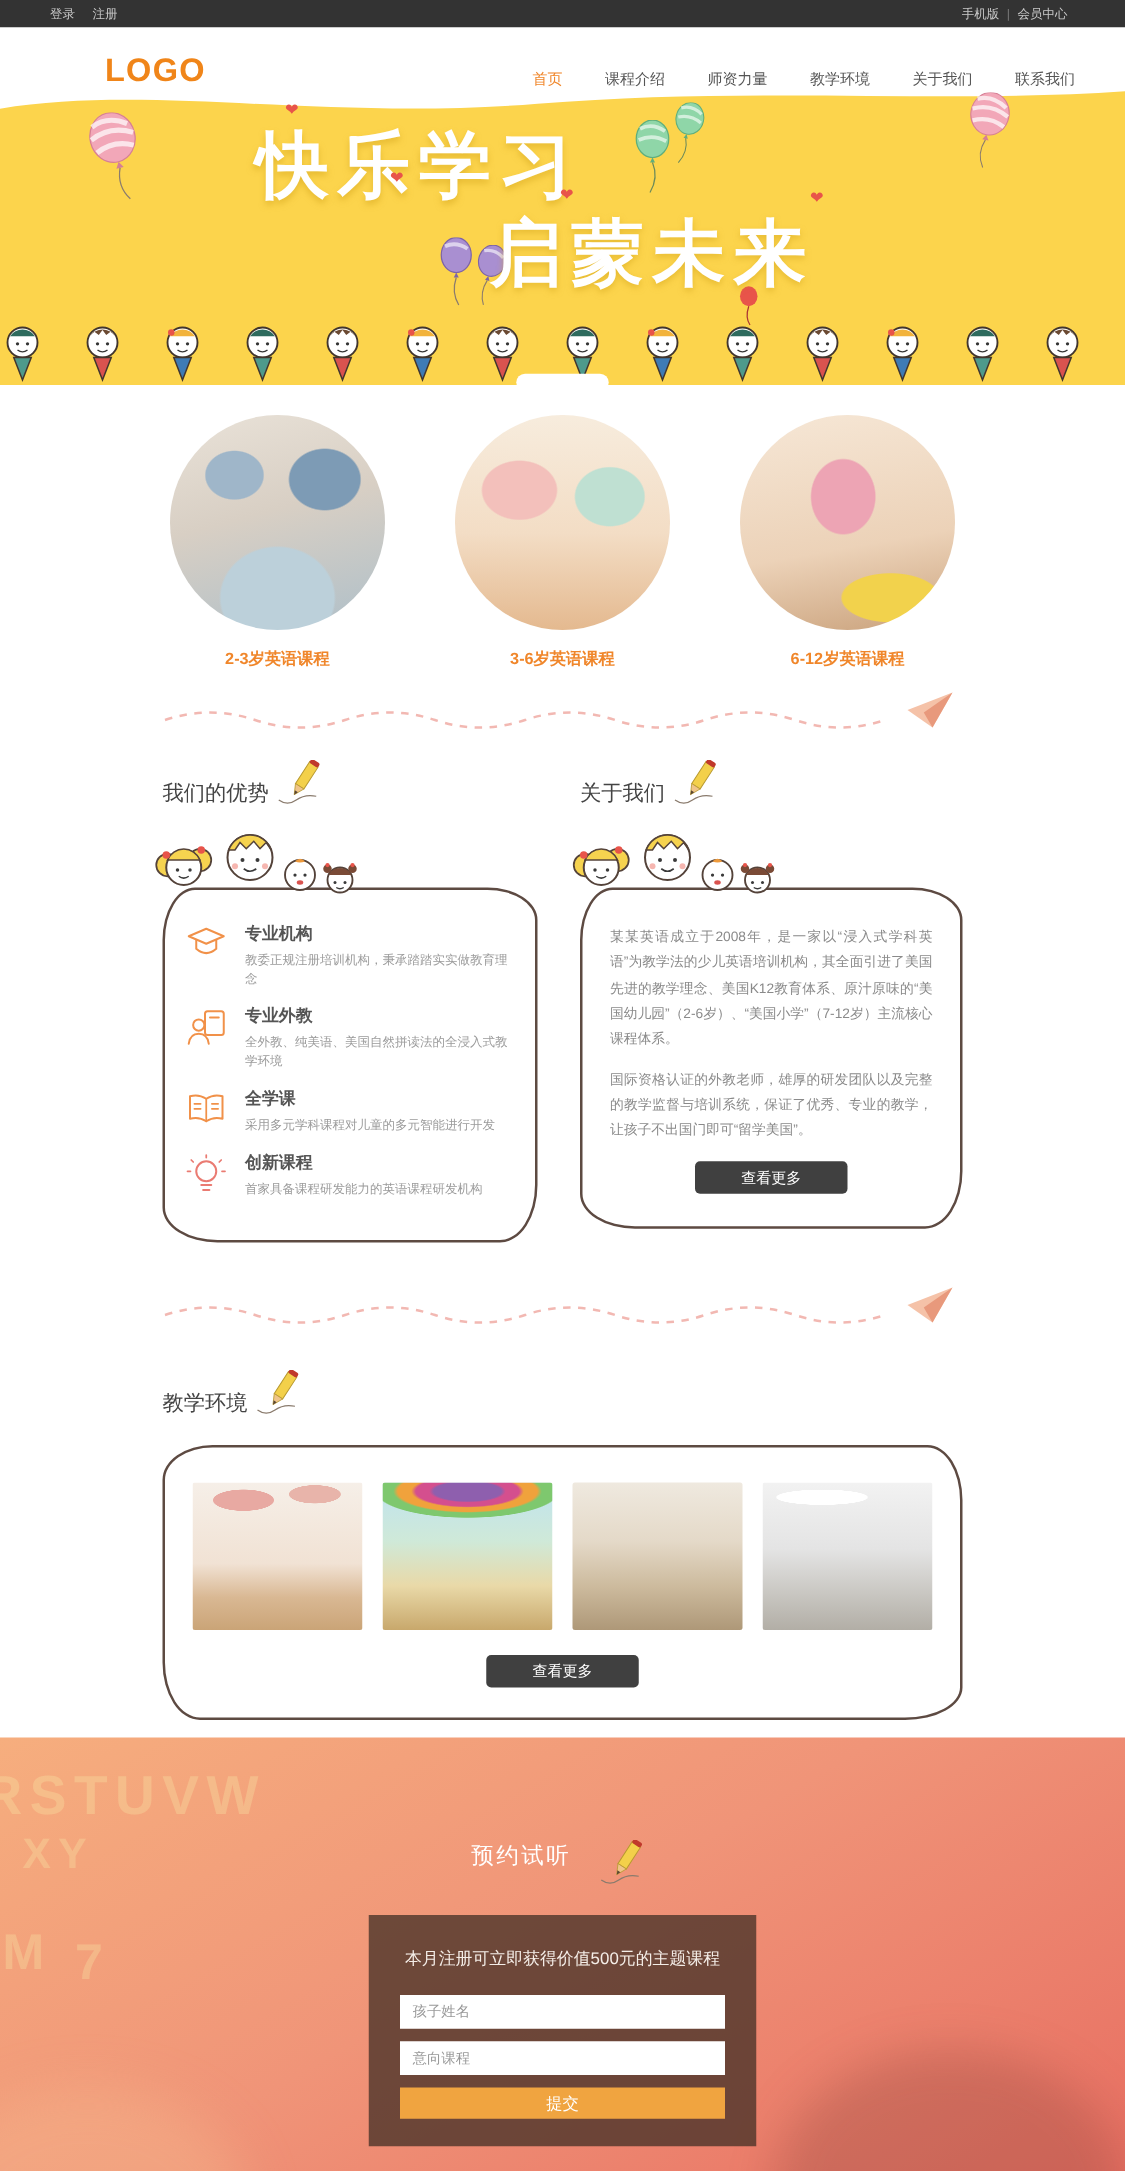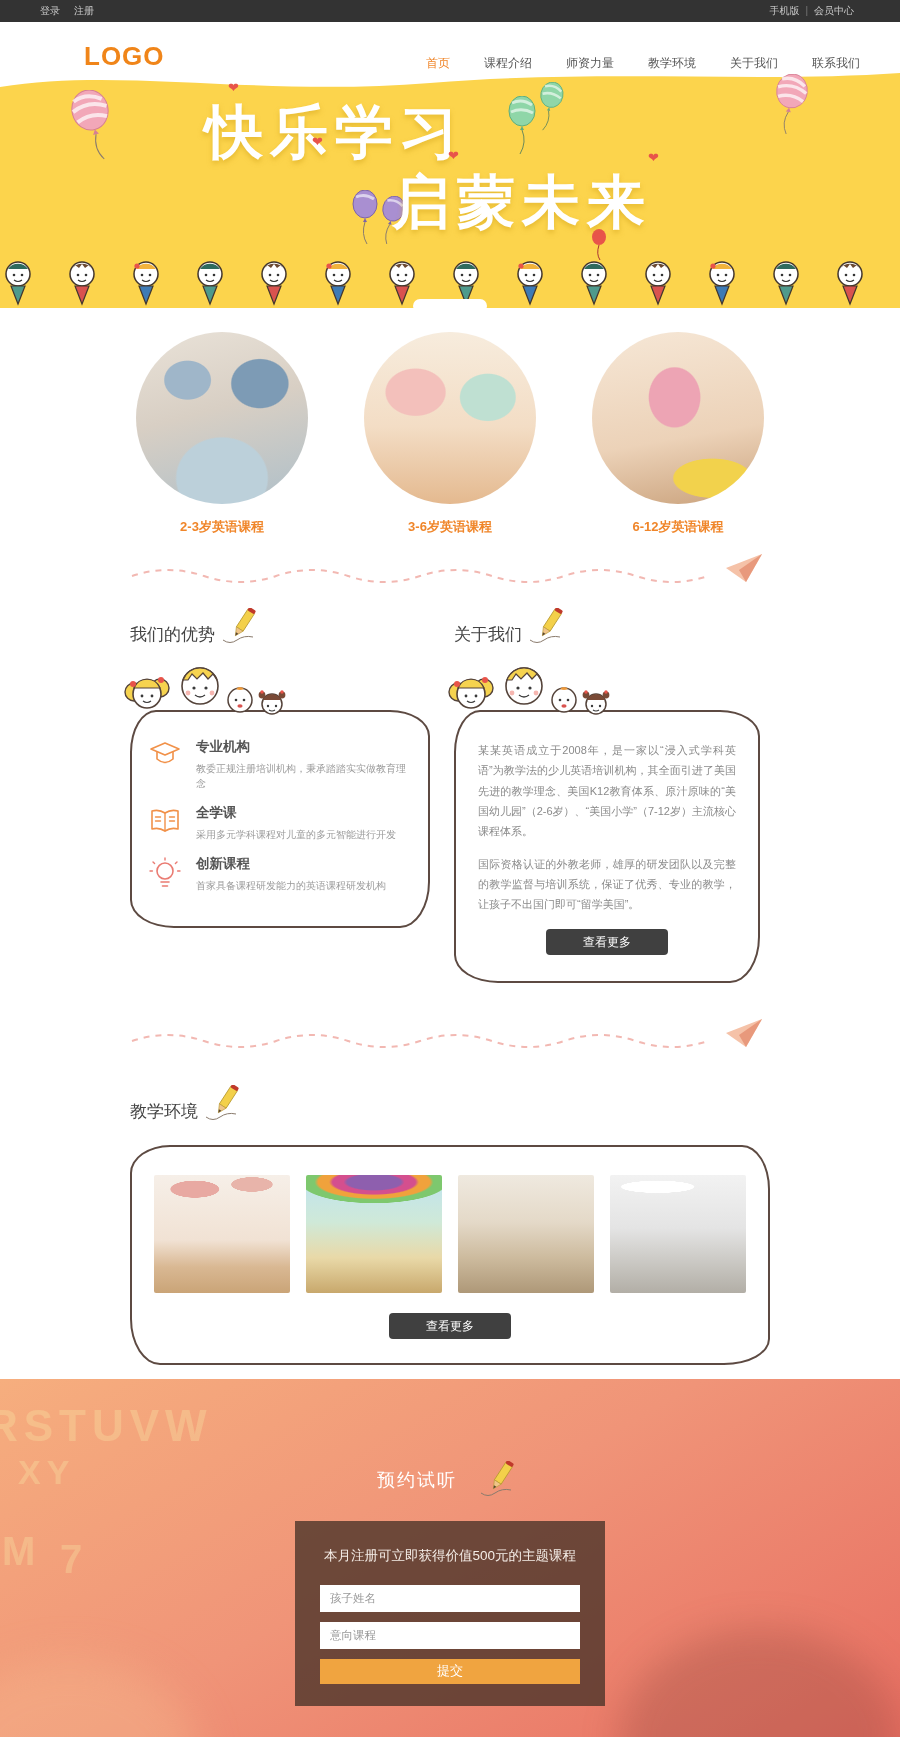--- a/index.html
+++ b/index.html
@@ -51,21 +51,21 @@
       radial-gradient(80px 40px at 70% 85%,#f2d24c 0 48%,transparent 50%),
       linear-gradient(170deg,#f6e7d6 0%,#ecd2b8 60%,#caa27c 100%); }
   .course .lbl { margin-top:14px; font-size:13px; font-weight:bold; color:#F0862A; }
   
   .divider { width:640px; margin:16px auto 0; position:relative; height:42px; }
   .divider svg.line { position:absolute; left:0; top:8px; }
   .divider svg.plane { position:absolute; right:6px; top:0; }
   
   .sec-title { font-size:17px; color:#444; display:inline-flex; align-items:flex-end; gap:6px; }
   
-  .twocol { width:640px; margin:14px auto 0; display:flex; justify-content:flex-start;gap:24px; }
+  .twocol { width:640px; margin:14px auto 0; display:flex; justify-content:space-between; }
   .col-l { width:300px; } .col-r { width:306px; }
   .drawnbox { border:2px solid #5D4A42; position:relative; background:#fff;
     border-radius:26px 40px 30px 44px / 42px 26px 46px 28px; }
   .kids-peek { position:absolute; top:-54px; left:-16px; }
   .advbox { margin-top:64px; padding:26px 20px 20px 16px; }
   .adv-item { display:flex; gap:12px; margin-bottom:13px; align-items:flex-start; }
   .adv-item .ic { flex:0 0 36px; padding-top:2px; }
   .adv-item h4 { font-size:13.5px; color:#555; font-weight:bold; margin-bottom:5px; }
   .adv-item p { font-size:10px; color:#9b9b9b; line-height:1.5; }
   .aboutbox { margin-top:64px; padding:28px 22px 22px; }
@@ -90,21 +90,21 @@
       linear-gradient(180deg,#efe9df 0%,#e4d9c8 40%,#cdbb9e 70%,#ae9878 100%); }
   .ph4 { background:
       radial-gradient(60px 10px at 35% 10%,#fff 0 60%,transparent 62%),
       linear-gradient(180deg,#f2f2f2 0%,#e4e4e4 45%,#c9c7c2 75%,#b2aea6 100%); }
   
   .booking { margin-top:14px; height:385px; position:relative; overflow:hidden;
     background:linear-gradient(150deg,#F6AE7E 0%,#F09478 45%,#E76C60 100%); }
   .bk-letter { position:absolute; color:#F9E9A8; opacity:.32; font-weight:bold; letter-spacing:6px; }
   .bk-blob { position:absolute; border-radius:50%; }
   .bk-title-row { text-align:center; padding-top:82px; position:relative; }
-  .bk-title { font-size:18px; color:#fff; letter-spacing:2px; display:inline-flex; align-items:center; gap:22px; }
+  .bk-title { font-size:18px; color:#fff; letter-spacing:2px; display:inline-flex; align-items:flex-start; gap:22px; }
   .panel { width:310px; margin:22px auto 0; background:rgba(72,50,40,.78);
     padding:26px 25px 22px; position:relative; }
   .panel h3 { color:#f4ede7; font-size:13.5px; font-weight:normal; text-align:center; margin-bottom:20px; }
   .panel input { display:block; width:100%; height:27px; margin-bottom:10px; border:none;
     background:#fff; font-size:11.5px; color:#444; padding:0 10px; outline:none; }
   .panel input::placeholder { color:#999; }
   .submit { width:100%; height:25px; background:#F0A440; border:none; color:#fff;
     font-size:13px; cursor:pointer; }
 </style>
 </head>
@@ -319,20 +319,32 @@
         <svg class="ic" width="34" height="30">
           <polygon points="17,3 31,9 17,15 3,9" fill="none" stroke="#F19149" stroke-width="1.6" stroke-linejoin="round"></polygon>
           <path d="M9 12 v7 q8 7 16 0 v-7" fill="none" stroke="#F19149" stroke-width="1.6" stroke-linecap="round"></path>
         </svg>
         <div>
             <h4>专业机构</h4>
             <p>教委正规注册培训机构，秉承踏踏实实做教育理念</p>
           </div>
       </div>
       <div class="adv-item">
+        <svg class="ic" width="34" height="32">
+          <rect x="16" y="3" width="15" height="19" rx="2" fill="none" stroke="#F19149" stroke-width="1.6"></rect>
+          <path d="M20 8 h7" stroke="#F19149" stroke-width="1.6" stroke-linecap="round"></path>
+          <circle cx="11" cy="14" r="4.5" fill="none" stroke="#F19149" stroke-width="1.6"></circle>
+          <path d="M3 29 q1 -8 8 -8 q7 0 8 8" fill="none" stroke="#F19149" stroke-width="1.6" stroke-linecap="round"></path>
+        </svg>
+        <div>
+            <h4>专业外教</h4>
+            <p>全外教、纯美语、美国自然拼读法的全浸入式教学环境</p>
+          </div>
+      </div>
+      <div class="adv-item">
         <svg class="ic" width="34" height="30">
           <path d="M17 7 q-6 -4 -13 -2 v18 q7 -2 13 2 q6 -4 13 -2 v-18 q-7 -2 -13 2 z" fill="none" stroke="#F19149" stroke-width="1.6" stroke-linejoin="round"></path>
           <path d="M17 7 v18 M7.5 11 h5 M7.5 15 h5 M21.5 11 h5 M21.5 15 h5" stroke="#F19149" stroke-width="1.4" fill="none" stroke-linecap="round"></path>
         </svg>
         <div>
             <h4>全学课</h4>
             <p>采用多元学科课程对儿童的多元智能进行开发</p>
           </div>
       </div>
       <div class="adv-item">

